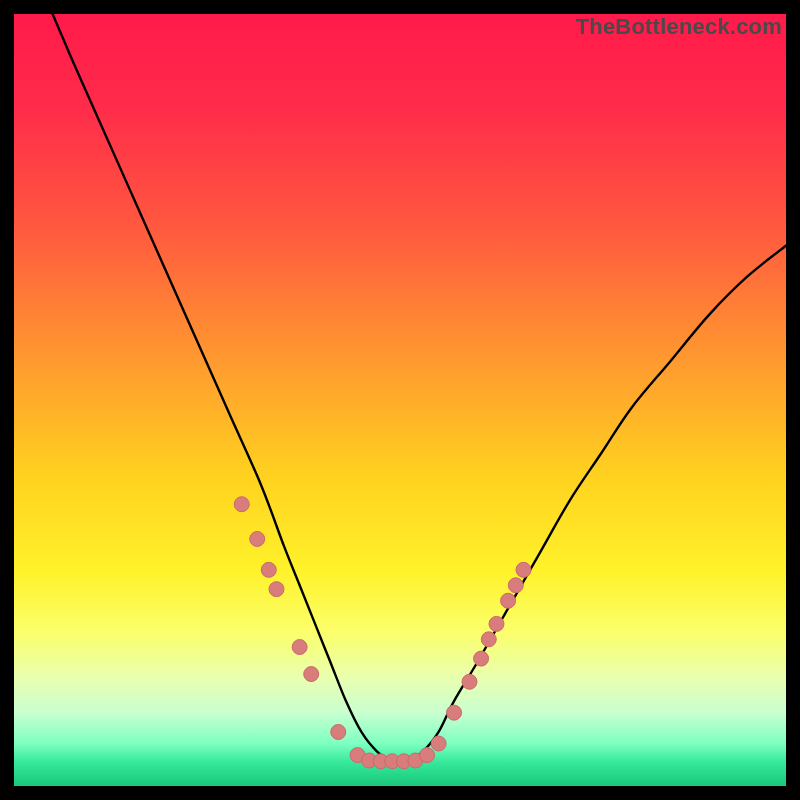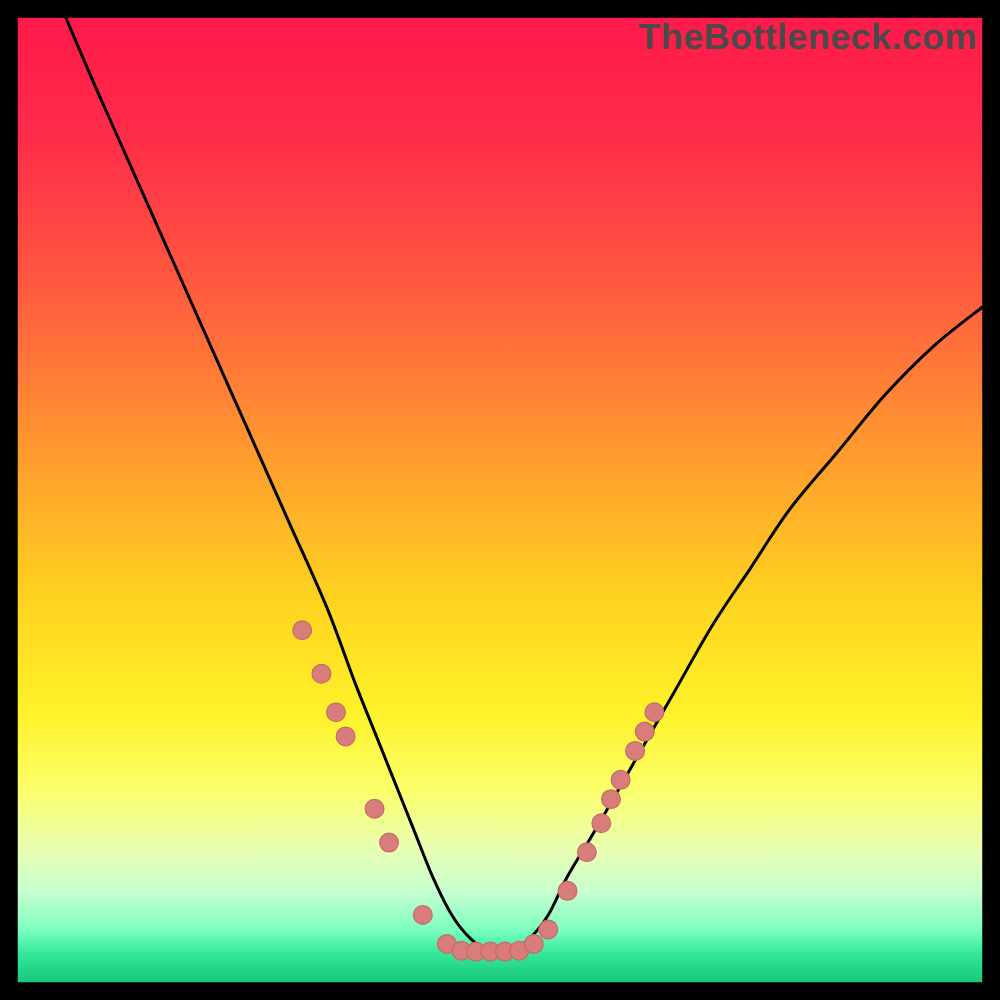--- a/index.html
+++ b/index.html
@@ -24,21 +24,21 @@
     left: 0;
     top: 0;
     width: 772px;
     height: 772px;
   }
   .watermark {
     position: absolute;
     top: 14px;
     right: 18px;
     color: #4a4a4a;
-    font-size: 29px;
+    font-size: 22px;
     font-weight: 600;
     letter-spacing: 0.2px;
     user-select: none;
   }
   svg { display: block; }
 </style>
 </head>
 <body>
 
 <div class="frame">

